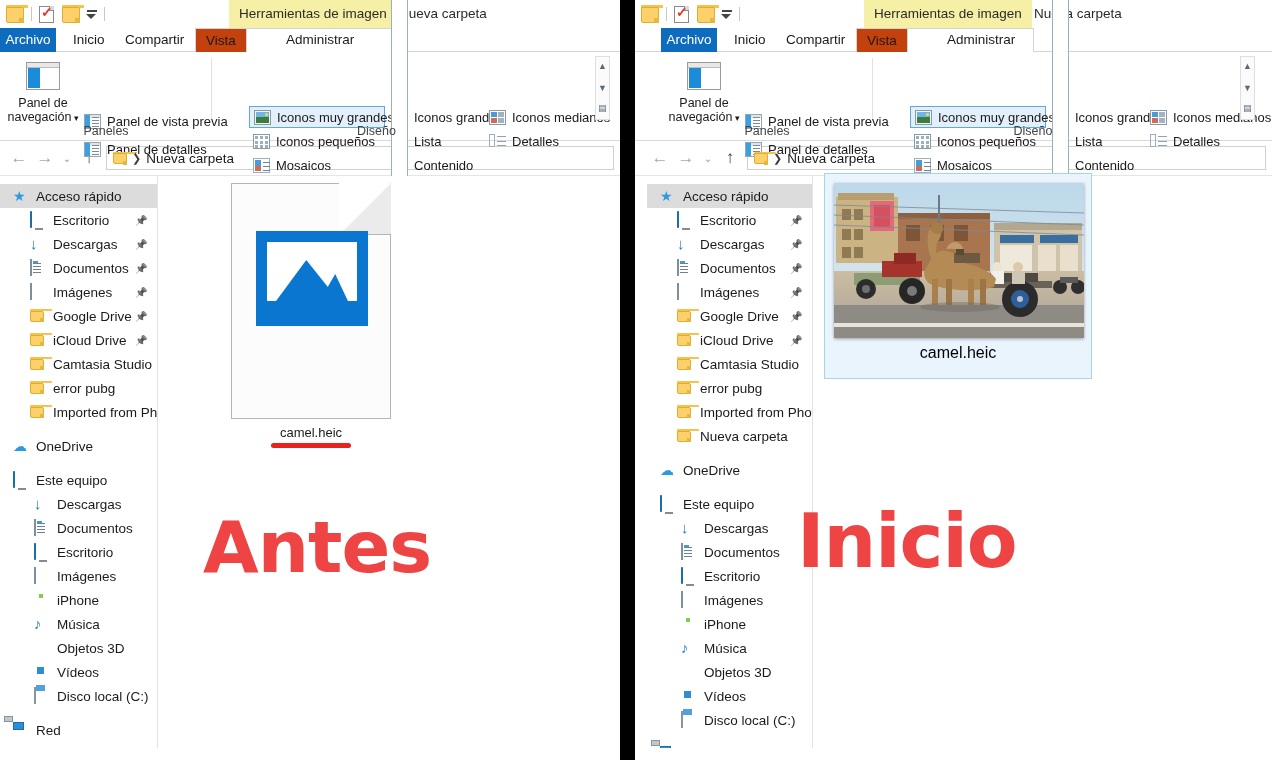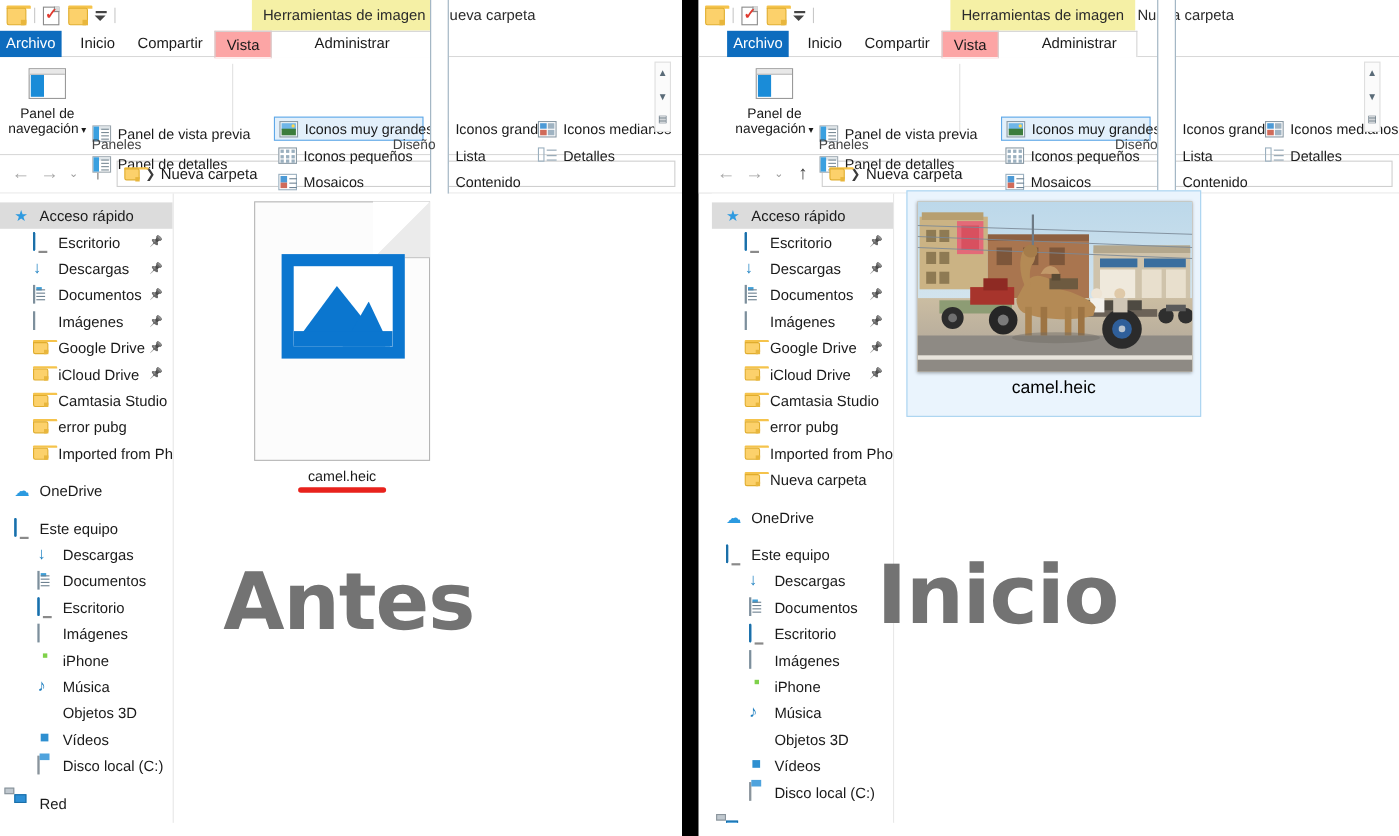--- a/index.html
+++ b/index.html
@@ -79,21 +79,21 @@
     height: 24px; position: relative; background: #ffffff;
     border-bottom: 1px solid #d4d4d4;
   }
   .tab {
     position: absolute; top: 0; height: 24px; line-height: 24px;
     font-size: 13.5px; color: #1a1a1a; padding: 0 11px; white-space: nowrap;
     cursor: default;
   }
   .tab.file { background: #0d6cbe; color: #fff; }
   .tab.active {
-    background: #fca5a5; border: 1px solid #d4d4d4; border-bottom: 1px solid #ffffff;
+    background: #c2410c; border: 1px solid #d4d4d4; border-bottom: 1px solid #ffffff;
     z-index: 3; height: 25px;
   }
   .toolband {
     position: absolute; top: 0; height: 24px;
     border: 1px solid #d4d4d4; border-bottom: none; background: #ffffff;
   }
 
   
   .ribbon {
     position: relative; height: 89px; background: #ffffff;
@@ -283,21 +283,21 @@
   .tile-sel {
     position: absolute; border: 1px solid #a8d3f0; background: #eaf4fd;
   }
   .thumb {
     position: relative; overflow: hidden; background: #cbb79a;
     box-shadow: 0 1px 3px rgba(0,0,0,.35);
   }
 
   
   .bigword {
-    position: absolute; color: #737373; font-weight: bold;
+    position: absolute; color: #ef4444; font-weight: bold;
     font-family: "DejaVu Sans", sans-serif; letter-spacing: -1px;
   }
 
   
   .divider-strip { position: absolute; top: 0; left: 620px; width: 15px; height: 760px; background: #000; }
 </style>
 </head>
 <body>
 
 <div class="stage">

